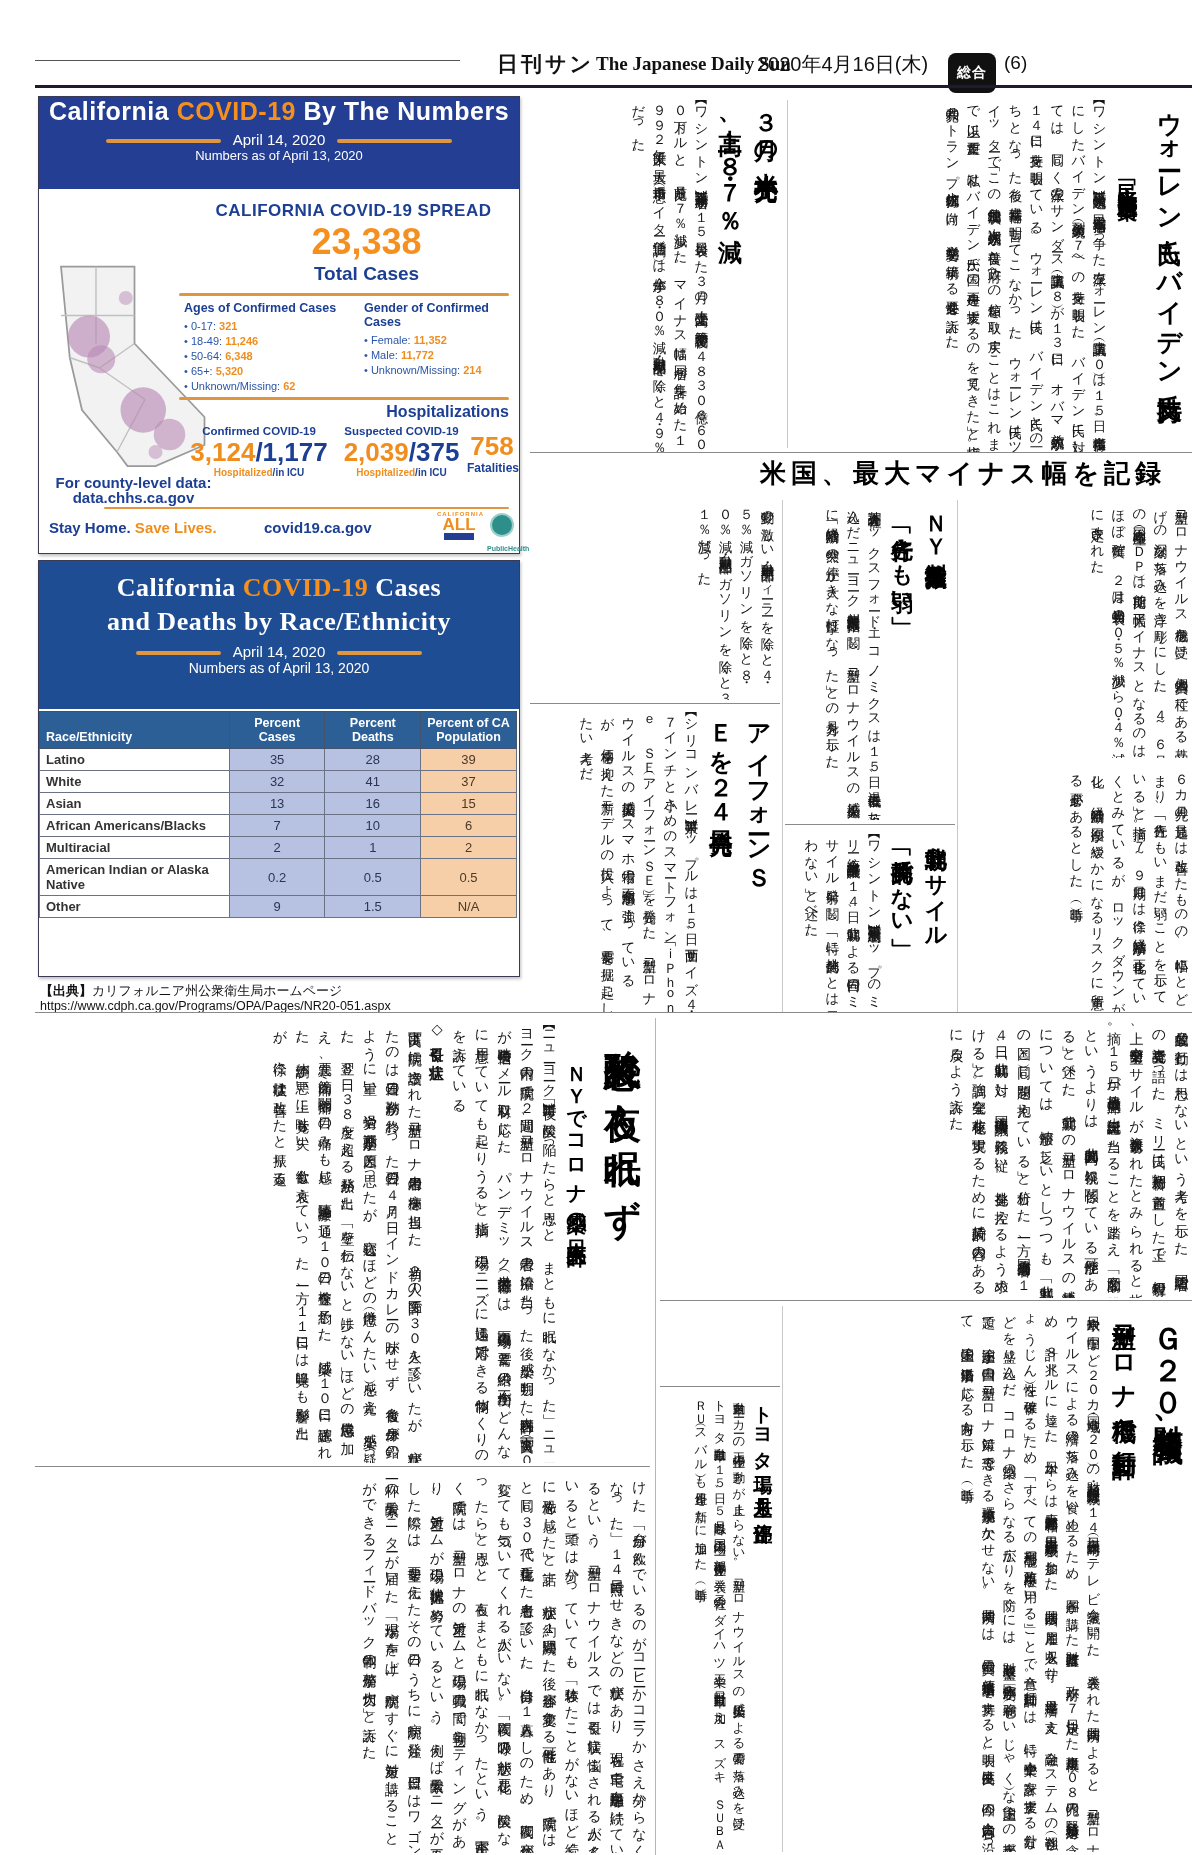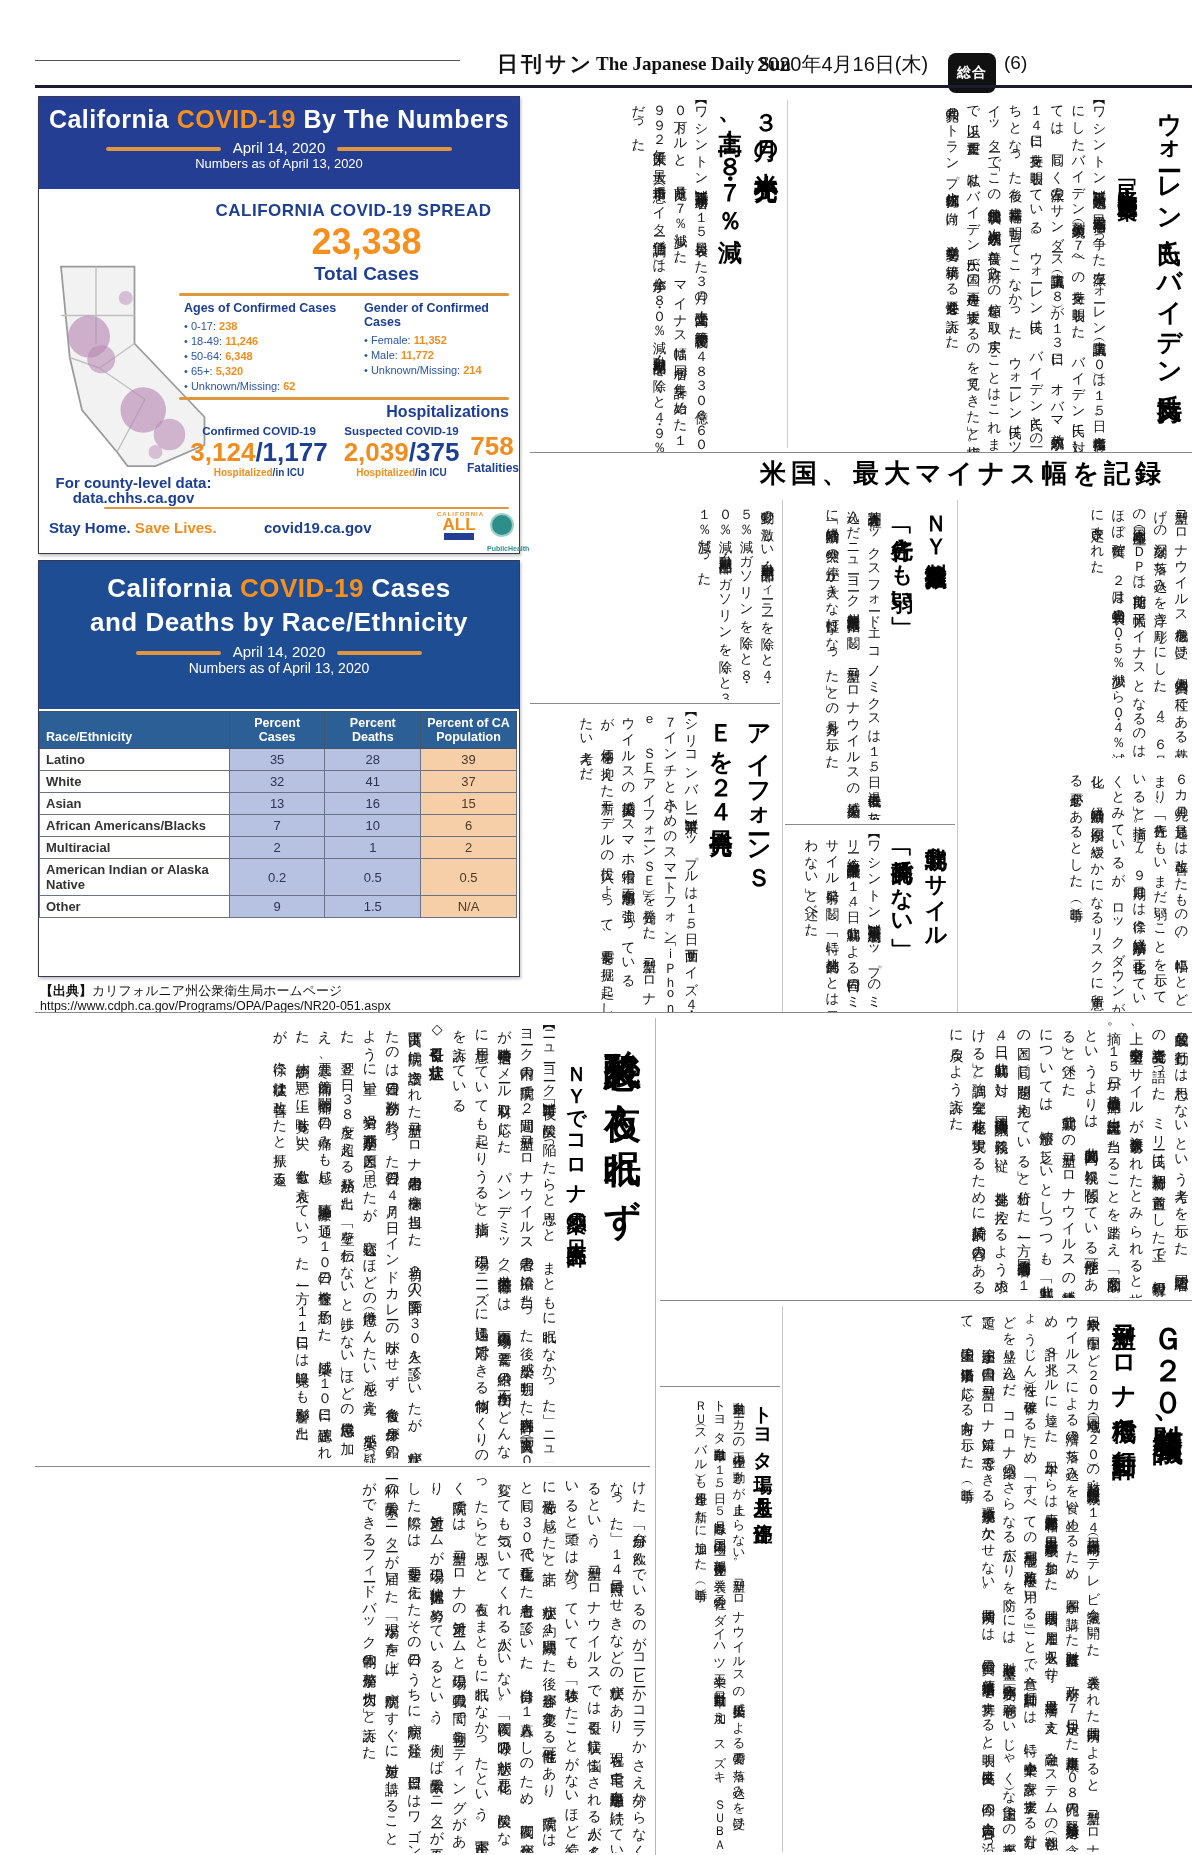--- a/index.html
+++ b/index.html
@@ -15,21 +15,21 @@
   .hdr-date{font-size:20px;color:#111;}
   .badge{background:#111;color:#fff;font-size:14px;font-weight:bold;border-radius:8px;padding:11px 9px;letter-spacing:1px;}
   .hdr-no{font-size:19px;color:#111;}
 
   
   .card{position:absolute;left:38px;width:480px;background:#fff;border:1px solid #3a3a55;box-shadow:1px 2px 3px rgba(0,0,0,.25);}
   .band{position:absolute;left:0;top:0;width:100%;background:#233E92;color:#fff;text-align:center;}
   .t-orange{color:#F5901E;}
   .t-white{color:#fff;}
   .ig-title{font-weight:bold;font-size:25px;letter-spacing:.5px;}
-  .ig-title2{font-weight:bold;font-size:26px;letter-spacing:.5px;line-height:34px;}
+  .ig-title2{font-weight:bold;font-size:26px;letter-spacing:.5px;line-height:34px;font-family:Liberation Serif, serif;}
   .divrow{font-size:15px;color:#fff;}
   .bar{display:inline-block;width:115px;height:4px;background:#E0953F;vertical-align:middle;margin:0 12px;border-radius:2px;}
   .bar.sm{width:85px;}
   .subdate{font-size:13px;color:#fff;}
   .blue{color:#1C3F94;}
   .orange{color:#EF8E1F;}
   .spread-t{font-weight:bold;font-size:17px;color:#1C3F94;letter-spacing:.5px;}
   .total{font-weight:bold;font-size:36px;color:#F5901E;}
   .total-l{font-weight:bold;font-size:19px;color:#1C3F94;}
   .ohr{position:absolute;height:3px;background:#E0953F;border-radius:2px;}
@@ -91,21 +91,21 @@
   <div class="rule abs" style="left:35px;top:60px;width:425px;height:1px;background:#555;"></div>
   <div class="abs hdr-jp" style="left:497px;top:50px;">日刊サン</div>
   <div class="abs hdr-en" style="left:596px;top:53px;">The Japanese Daily Sun</div>
   <div class="abs hdr-date" style="left:757px;top:51px;">2020年4月16日(木)</div>
   <div class="abs badge" style="left:948px;top:53px;">総合</div>
   <div class="abs hdr-no" style="left:1004px;top:52px;">(6)</div>
   <div class="rule abs" style="left:35px;top:85px;width:1157px;height:3px;background:#1c1c30;"></div>
 
   <div class="card" style="top:96px;height:456px;">
     <div class="band" style="height:92px;">
-      <div class="ig-title" style="padding-top:8px;">
+      <div class="ig-title" style="padding-top:0;">
         <span class="t-white">California </span><span class="t-orange">COVID-19</span><span class="t-white"> By The Numbers</span>
       </div>
       <div class="divrow" style="margin-top:5px;">
         <span class="bar"></span><span>April 14, 2020</span><span class="bar"></span>
       </div>
       <div class="subdate">Numbers as of April 13, 2020</div>
     </div>
 
     <svg class="abs" style="left:8px;top:166px;" width="175" height="210" viewBox="0 0 100 120">
       <path d="M8,2 L50,2 L50,46 L90,88 L90,104 L62,116 L46,116 L40,108 L20,84 L13,54 Z" fill="#f2f2f2" stroke="#9a9a9a" stroke-width="1"></path>
@@ -120,21 +120,21 @@
 
     <div class="abs spread-t" style="left:172px;top:104px;width:285px;text-align:center;">CALIFORNIA COVID-19 SPREAD</div>
     <div class="abs total" style="left:185px;top:124px;width:285px;text-align:center;">23,338</div>
     <div class="abs total-l" style="left:185px;top:166px;width:285px;text-align:center;">Total Cases</div>
 
     <div class="ohr" style="left:140px;top:196px;width:330px;"></div>
 
     <div class="abs" style="left:145px;top:204px;width:170px;">
       <div class="colhead">Ages of Confirmed Cases</div>
       <ul class="ilist">
-        <li>• <span>0-17:</span> <span class="val">238</span></li>
+        <li>• <span>0-17:</span> <span class="val">321</span></li>
         <li>• <span>18-49:</span> <span class="val">11,246</span></li>
         <li>• <span>50-64:</span> <span class="val">6,348</span></li>
         <li>• <span>65+:</span> <span class="val">5,320</span></li>
         <li>• <span>Unknown/Missing:</span> <span class="val">62</span></li>
       </ul>
     </div>
 
     <div class="abs" style="left:325px;top:204px;width:155px;">
       <div class="colhead">Gender of Confirmed Cases</div>
       <ul class="ilist">

